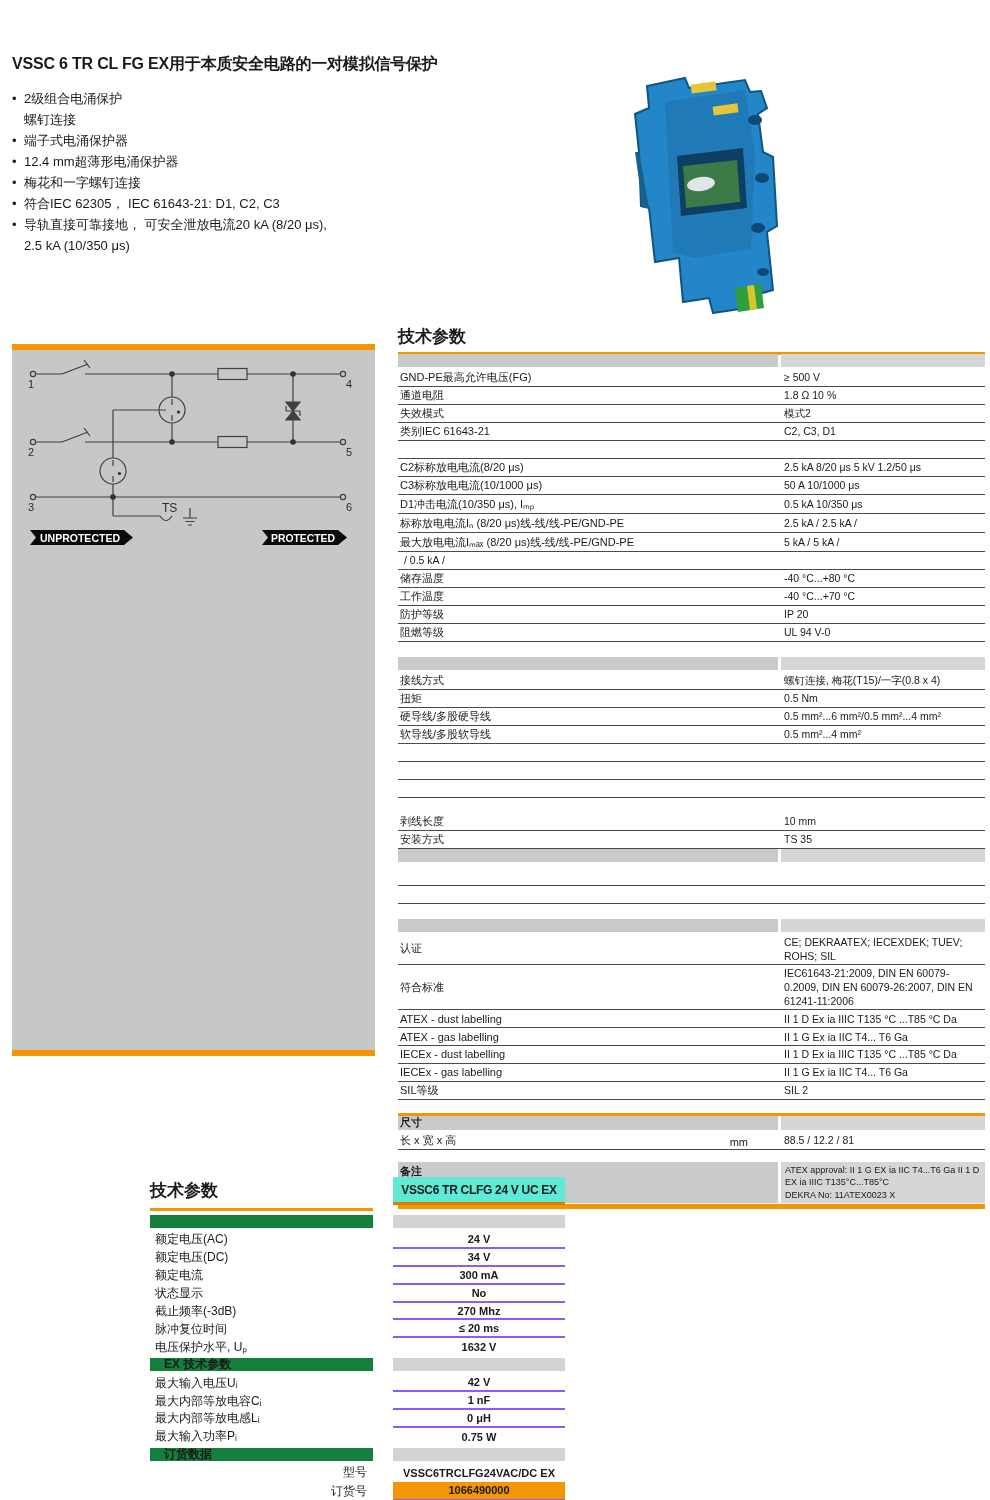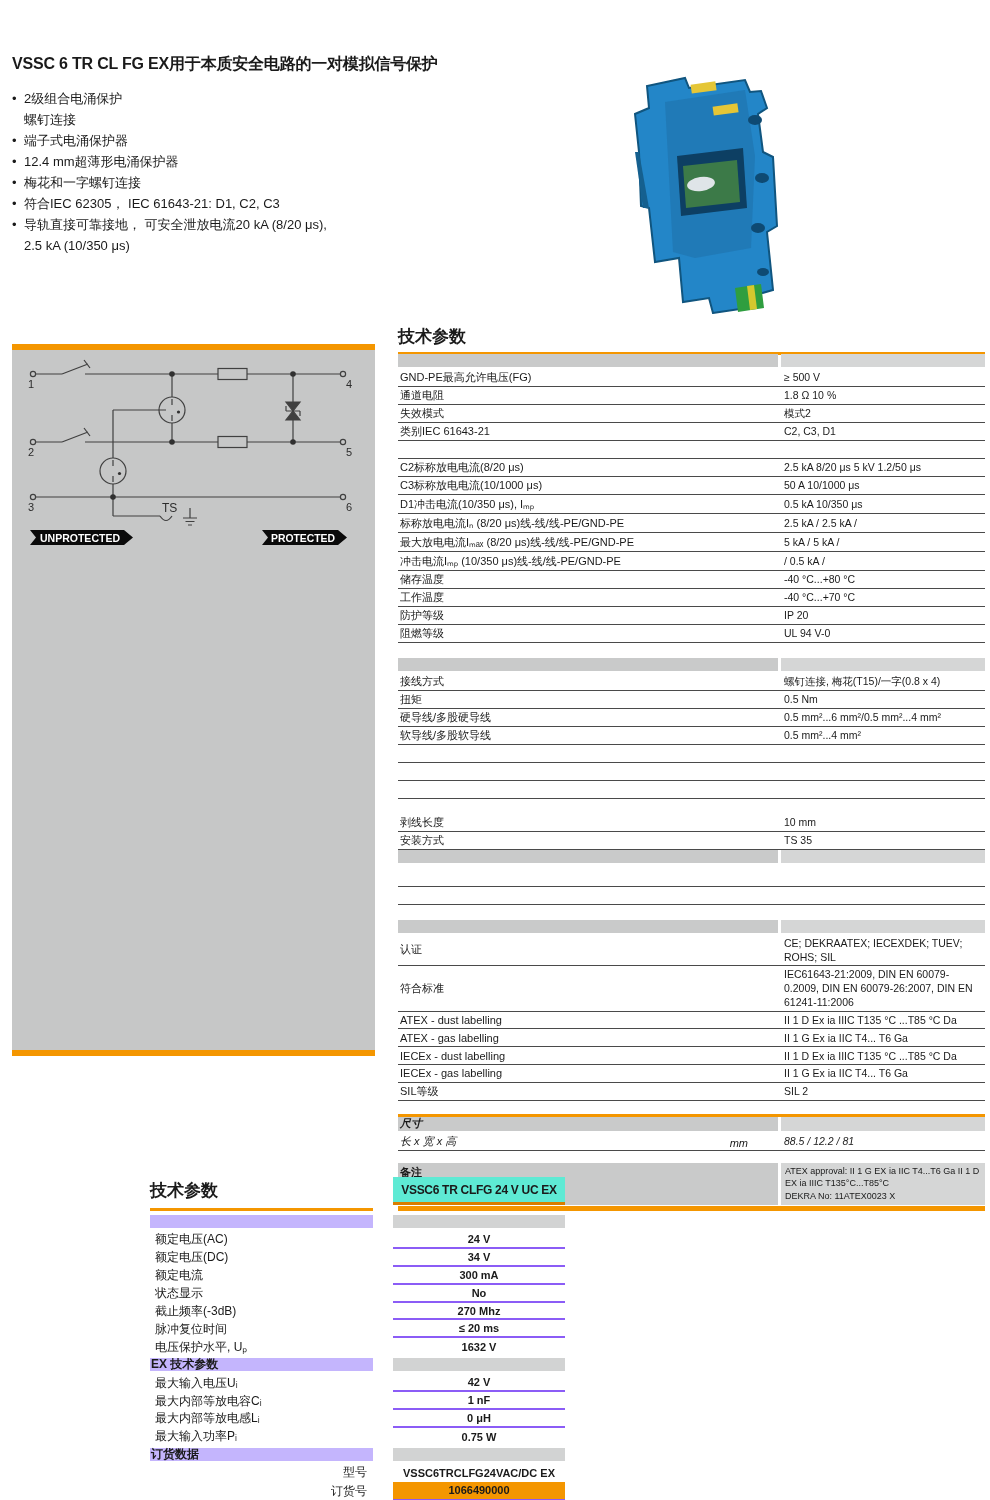--- a/index.html
+++ b/index.html
@@ -43,22 +43,22 @@
            font-size:12px;font-weight:bold;text-align:center;padding:6px 0 5px;letter-spacing:-0.3px;box-sizing:border-box;}
   .variant-rows{position:absolute;left:150px;top:1165px;width:415px;}
   .vrow{display:flex;}
   .vgapc{width:20px;flex:0 0 20px;}
   .vlabel{width:223px;flex:0 0 223px;font-size:12px;padding-left:5px;box-sizing:border-box;display:flex;align-items:center;}
   .vval{width:172px;flex:0 0 172px;text-align:center;font-size:11px;font-weight:bold;display:flex;
         align-items:center;justify-content:center;box-sizing:border-box;}
   .vparam{height:17.9px;}
   .vval.uline{border-bottom:2px solid #8b5cf6;}
   .vbar{height:13px;margin:2px 0 3px;}
-  .vbar .gl{width:223px;flex:0 0 223px;background:#c4b5fd;height:100%;font-size:12px;font-weight:bold;
-            padding-left:1px;box-sizing:border-box;display:flex;align-items:center;}
+  .vbar .gl{width:223px;flex:0 0 223px;background:#15803d;height:100%;font-size:12px;font-weight:bold;
+            padding-left:14px;box-sizing:border-box;display:flex;align-items:center;}
   .vbar .gr{width:172px;flex:0 0 172px;background:#D2D3D3;height:100%;}
   .vorder .vlabel{justify-content:flex-end;padding-right:6px;}
   .vorder{height:18.4px;}
   .vval.hl{background:#F49600;font-weight:bold;}
   .vnote{height:21px;margin-top:3px;}
   .vnote .nl{width:223px;flex:0 0 223px;background:#C9CACA;display:flex;justify-content:space-between;
              align-items:flex-start;padding:2px 6px 0 5px;font-size:12px;box-sizing:border-box;}
   .vnote .nl .b{font-weight:bold;}
   .vnote .nr{width:172px;flex:0 0 172px;background:#D2D3D3;font-size:10px;padding:2px 4px;box-sizing:border-box;}
   .vorange{margin-top:5px;}
@@ -251,23 +251,20 @@
           </div>
           <div class="vcell">2.5 kA  / 2.5 kA  /</div>
         </div>
         <div class="trow tline">
           <div class="lcell">
             <span>最大放电电流Iₘₐₓ (8/20 μs)线-线/线-PE/GND-PE</span>
           </div>
           <div class="vcell">5 kA  / 5 kA  /</div>
         </div>
         <div class="trow tline">
-          <div class="lcell">
-            <span>冲击电流Iₘₚ (10/350 μs)线-线/线-PE/GND-PE</span>
-          </div>
           <div class="vcell"> / 0.5 kA  /</div>
         </div>
         <div class="trow tline">
           <div class="lcell">
             <span>储存温度</span>
           </div>
           <div class="vcell">-40 °C...+80 °C</div>
         </div>
         <div class="trow tline">
           <div class="lcell">
@@ -382,21 +379,21 @@
           </div>
           <div class="vcell">II 1 G Ex ia IIC T4... T6 Ga</div>
         </div>
         <div class="trow tline">
           <div class="lcell">
             <span>SIL等级</span>
           </div>
           <div class="vcell">SIL 2</div>
         </div>
       </div>
-      <div class="tsec" style="margin-top: 13px; font-style: italic;">
+      <div class="tsec" style="margin-top: 13px;">
         <div class="trow tbar otop">
           <div class="bl">尺寸</div>
           <div class="br"></div>
         </div>
         <div class="trow tline">
           <div class="lcell">
             <span>长 x 宽 x 高</span>
             <span class="unit">mm</span>
           </div>
           <div class="vcell">88.5 / 12.2 / 81</div>

